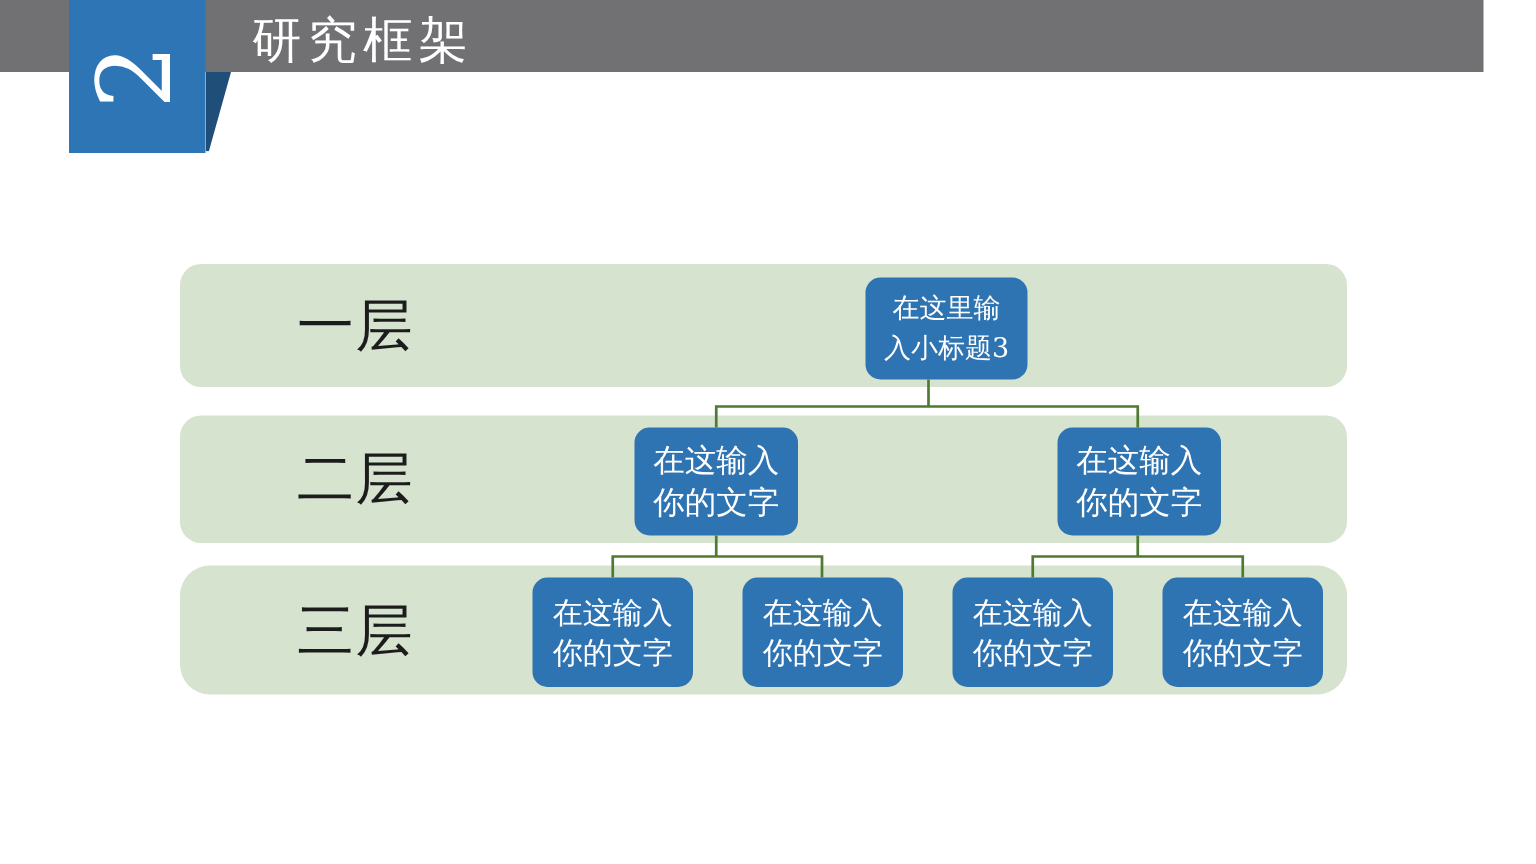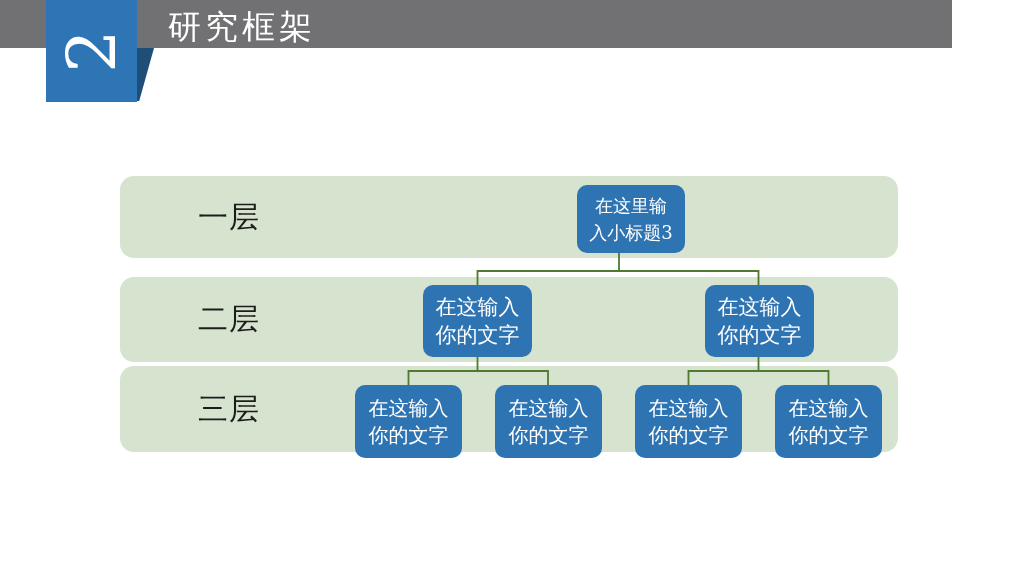--- a/index.html
+++ b/index.html
@@ -3,20 +3,21 @@
 <meta charset="utf-8">
 <style>
   html, body { margin: 0; padding: 0; background: #ffffff; }
   .slide {
     position: relative;
     width: 952px;
     height: 576px;
     background: var(--background, #ffffff);
     overflow: hidden;
     font-family: "DejaVu Serif", serif;
+    padding-left: 37px;
   }
 
   
   .header-bar {
     position: absolute;
     left: 0; top: 0;
     width: 1024px; height: 48px;
     background: var(--header-gray, #717174);
   }
   .header-title {
@@ -59,24 +60,24 @@
     position: absolute;
     left: 120px;
     width: 778px;
     background: var(--band-green, #d6e3cf);
     border-radius: 14px;
     display: flex;
     align-items: center;
   }
   .band-1 { top: 176px; height: 82px; }
   .band-2 { top: 277px; height: 85px; }
-  .band-3 { top: 366px; height: 86px; }
+  .band-3 { top: 377px; height: 86px; border-radius: 20px; }
   .band-label {
     margin-left: 78px;
-    font-size: 30px;
+    font-size: 38px;
     letter-spacing: 1px;
     color: var(--label-text, #1c1c1c);
     white-space: nowrap;
   }
 
   
   .connectors {
     position: absolute;
     left: 0; top: 0;
     width: 1024px; height: 576px;

